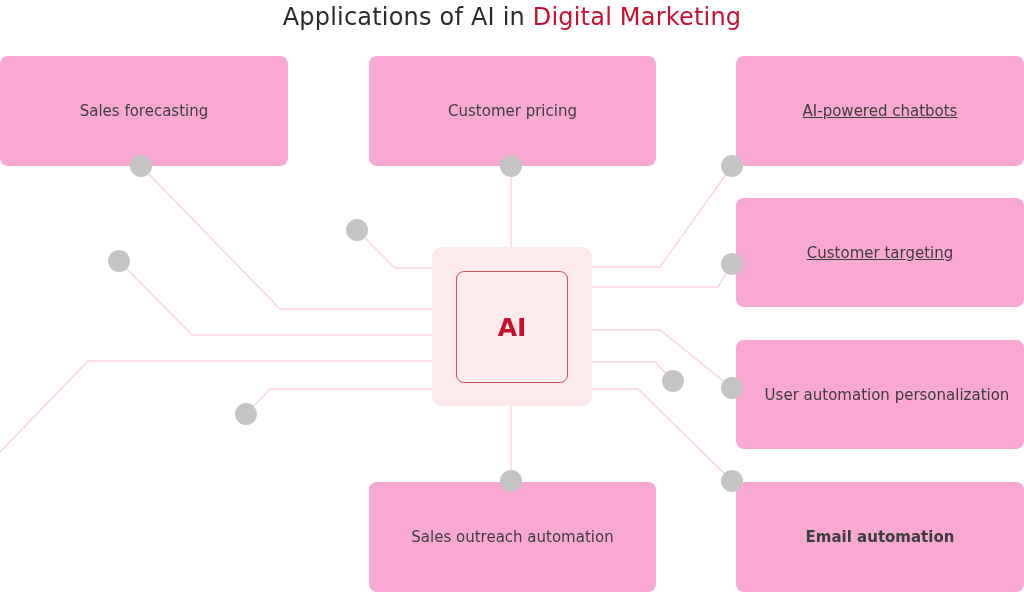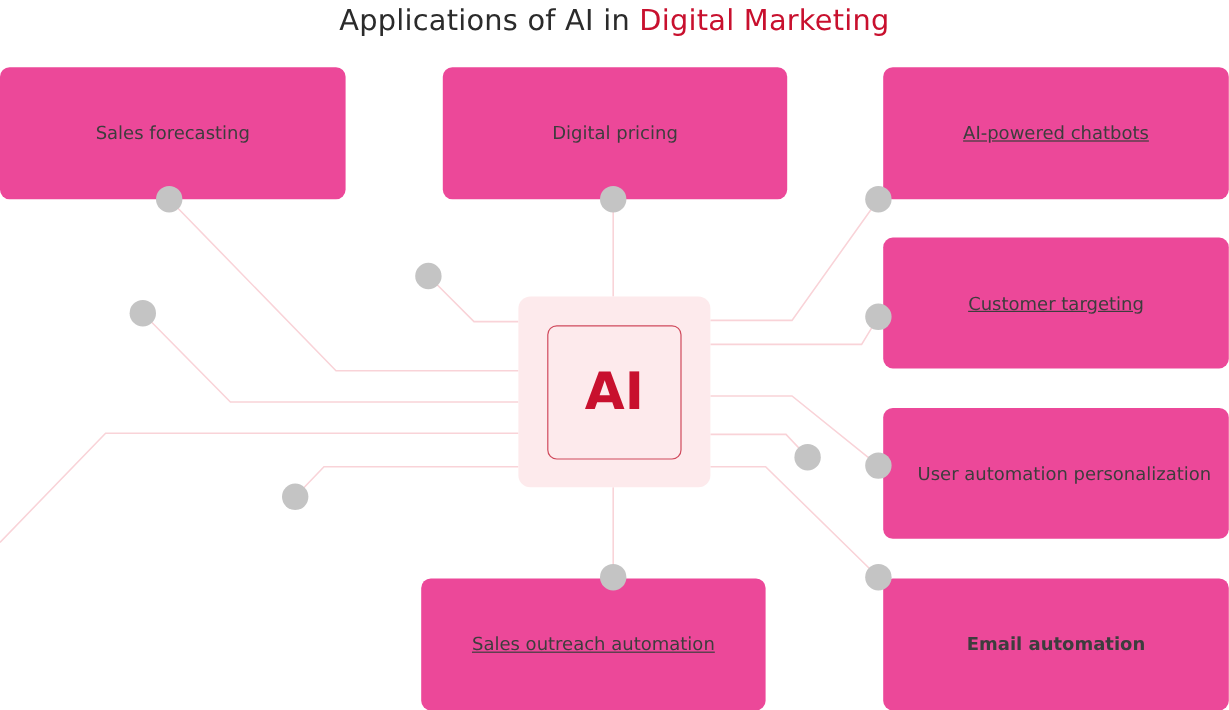--- a/index.html
+++ b/index.html
@@ -2,58 +2,58 @@
 <html><head>
   <meta charset="utf-8">
   <style>
     html, body { margin: 0; padding: 0; background: #ffffff; }
     body { width: 1024px; height: 592px; position: relative; overflow: hidden;
            font-family: "DejaVu Sans", "Liberation Sans", sans-serif; color: #3a3a3a; }
     .title { position: absolute; left: 0; top: 0; width: 1024px; text-align: center;
              font-size: 24px; line-height: 34px; color: #2b2b2b; letter-spacing: 0.2px; }
     .title .accent { color: #c8102e; }
     svg.wires { position: absolute; left: 0; top: 0; }
-    .box { position: absolute; background: #ec4899; border-radius: 8px;
+    .box { position: absolute; background: #f9a8d4; border-radius: 8px;
            display: flex; align-items: center; justify-content: center;
            font-size: 15px; color: #3d3d3d; text-align: right; }
     .hub { position: absolute; left: 432px; top: 247px; width: 160px; height: 159px;
            background: #fdeaec; border-radius: 10px; }
     .hub-inner { position: absolute; left: 24px; top: 24px; width: 110px; height: 110px;
                  border: 1.5px solid #d04a5c; border-radius: 8px; display: flex;
-                 align-items: center; justify-content: center; font-size: 43px;
+                 align-items: center; justify-content: center; font-size: 25px;
                  font-weight: bold; color: #c8102e; }
     .dot { position: absolute; width: 22px; height: 22px; border-radius: 50%;
            background: #c4c4c4; margin-left: -11px; margin-top: -11px; }
   </style>
 </head>
 <body>
 
 <div class="title">
   <span>Applications of AI in </span><span class="accent">Digital Marketing</span>
 </div>
 
 <div class="box" style="left:0px; top:56px; width:288px; height:110px;">
   <span>Sales forecasting</span>
 </div>
 <div class="box" style="left:369px; top:56px; width:287px; height:110px;">
-  <span>Digital pricing</span>
+  <span>Customer pricing</span>
 </div>
 <div class="box" style="left:736px; top:56px; width:288px; height:110px;text-decoration:underline;">
   <span>AI-powered chatbots</span>
 </div>
 <div class="box" style="left:736px; top:198px; width:288px; height:109px;text-decoration:underline;">
   <span>Customer targeting</span>
 </div>
 <div class="box" style="left:736px; top:340px; width:288px; height:109px; padding-left:14px; box-sizing:border-box;">
   <span>User automation personalization</span>
 </div>
 <div class="box" style="left:736px; top:482px; width:288px; height:110px;font-weight:bold;">
   <span>Email automation</span>
 </div>
-<div class="box" style="left:351px; top:482px; width:287px; height:110px;text-decoration:underline;">
+<div class="box" style="left:369px; top:482px; width:287px; height:110px;">
   <span>Sales outreach automation</span>
 </div>
 
 <svg class="wires" width="1024" height="592">
   <g fill="none" stroke="#f9d3d8" stroke-width="1.3">
 
     <polyline points="511,166 511,247"></polyline>
 
     <polyline points="511,406 511,481"></polyline>
 

